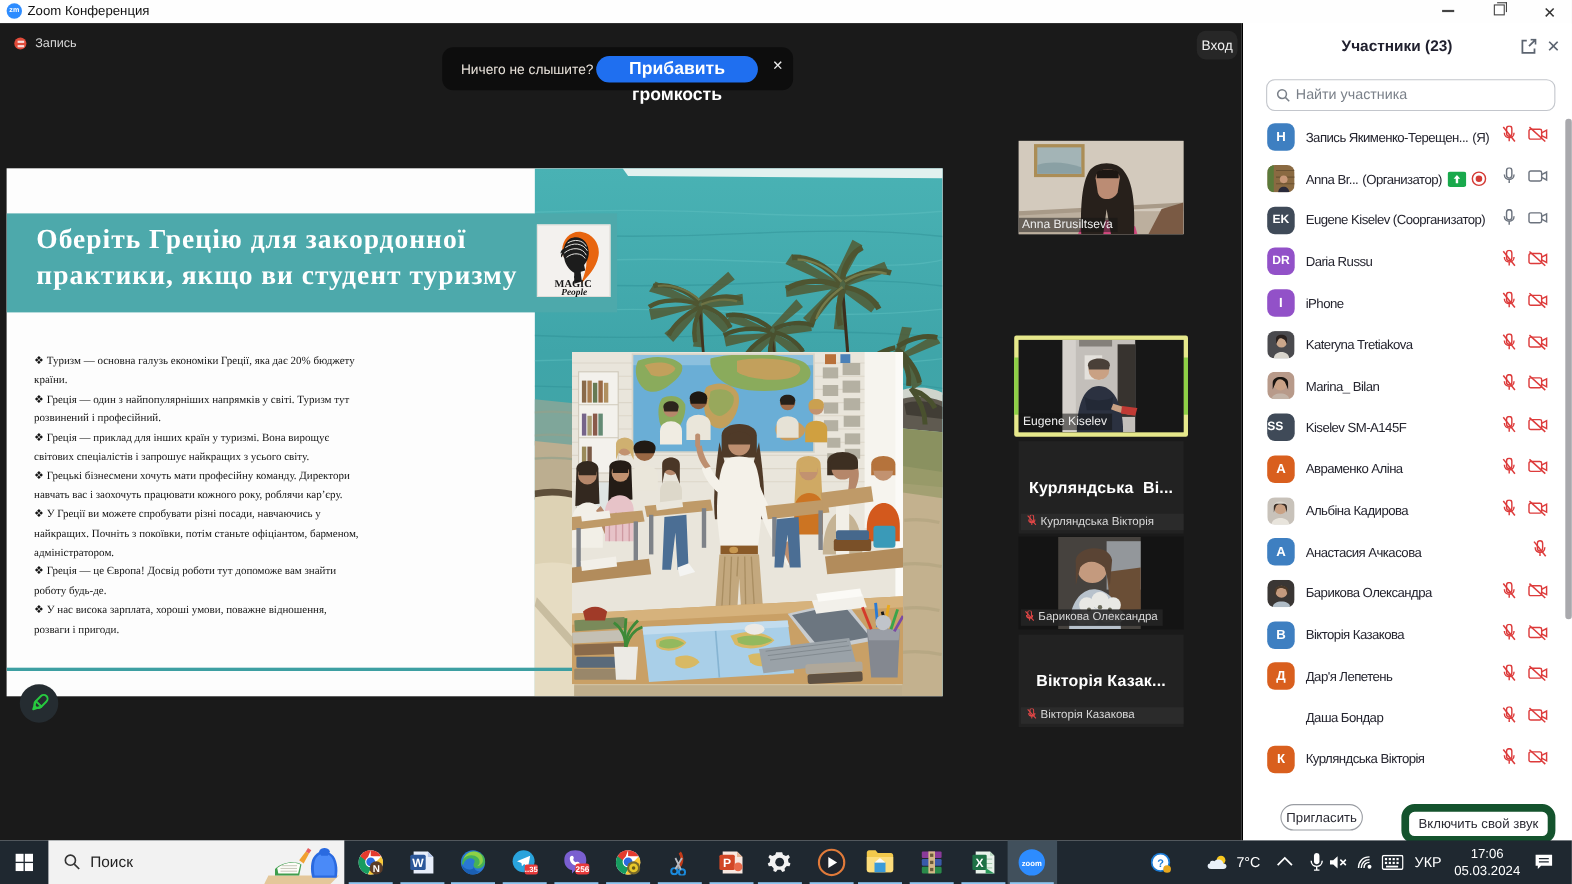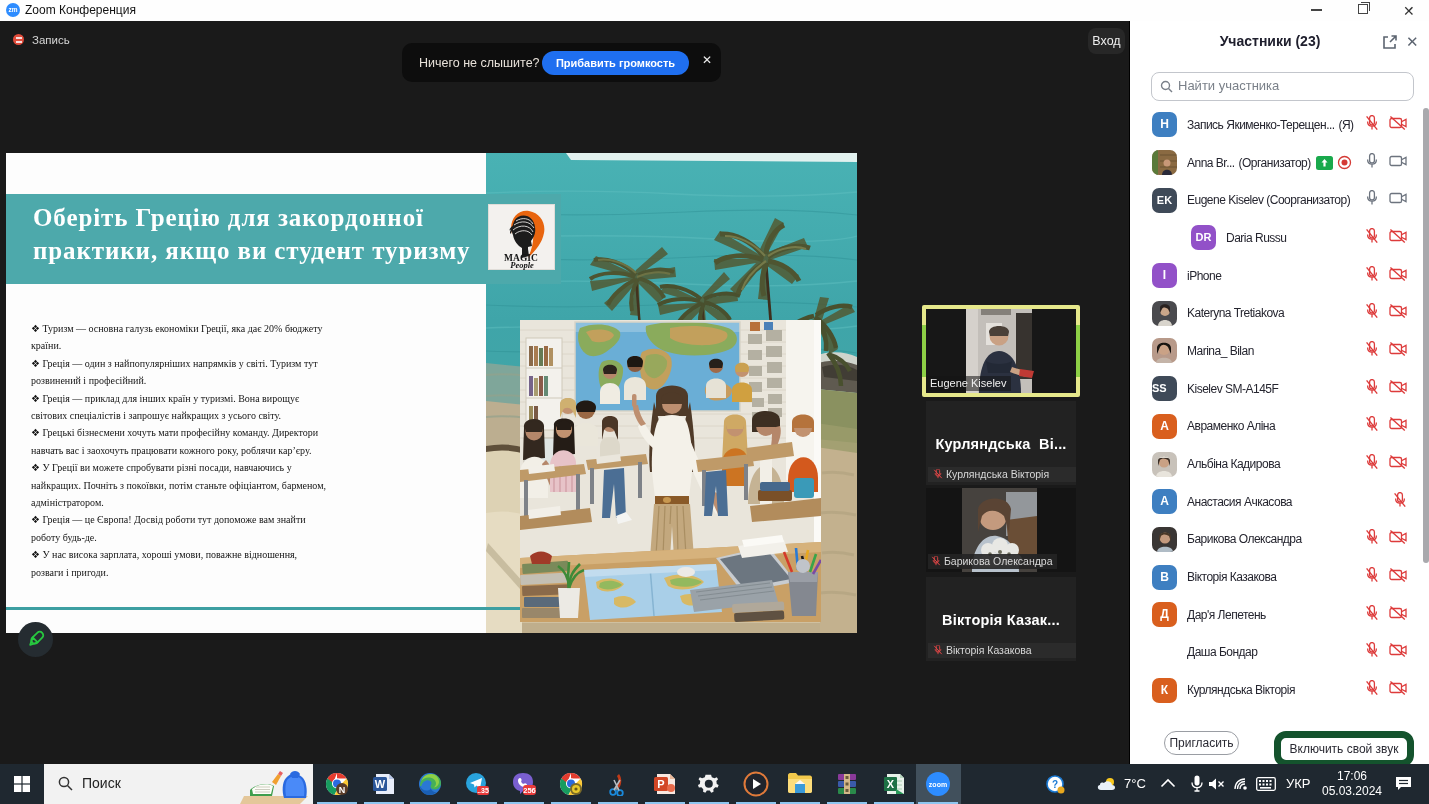--- a/index.html
+++ b/index.html
@@ -22,21 +22,21 @@
 
 <div class="abs" style="left:0;top:21px;width:1129px;height:743px;background:#1a1a1a;overflow:hidden;">
 
   <div class="abs" style="left:13px;top:13px;width:11px;height:11px;border-radius:50%;background:#e04b3a;"></div>
   <div class="abs" style="left:15.5px;top:16px;width:6px;height:1.6px;background:#f7dddd;"></div>
   <div class="abs" style="left:15.5px;top:20px;width:6px;height:1.6px;background:#f7dddd;"></div>
   <div class="abs" style="left:32px;top:13px;font-size:11.5px;color:#d6d6d6;">Запись</div>
 
   <div class="abs" style="left:402px;top:22px;width:319px;height:39px;background:#0d0d0d;border-radius:10px;">
     <div class="abs" style="left:17px;top:13px;font-size:12.5px;color:#e8e2da;">Ничего не слышите?</div>
-    <div class="abs" style="left:140px;top:8px;width:147px;height:24px;background:#1f6ff0;border-radius:12px;color:#fff;font-size:11px;font-weight:700;text-align:center;line-height:24px;">Прибавить громкость</div>
+    <div class="abs" style="left:140px;top:8px;width:147px;height:24px;background:#1f6ff0;border-radius:12px;color:#fff;font-size:16px;font-weight:700;text-align:center;line-height:24px;">Прибавить громкость</div>
     <div class="abs" style="left:300px;top:10px;font-size:12px;color:#eee;">✕</div>
   </div>
 
   <div class="abs" style="left:1088px;top:7px;width:37px;height:26px;background:#272727;border-radius:8px;color:#f0f0f0;font-size:12.5px;text-align:center;line-height:26px;">Вход</div>
 
   <div class="abs" style="left:6px;top:132px;width:851px;height:480px;background:#fdfdfd;overflow:hidden;">
 
     <svg class="abs" style="left:480px;top:0;" width="371" height="480" viewBox="0 0 371 480">
       <defs>
         <linearGradient id="sea" x1="0" y1="0" x2="0" y2="1">
@@ -449,20 +449,36 @@
   </div>
 
   <div class="abs" style="left:18px;top:601px;width:35px;height:35px;border-radius:50%;background:#252c31;"></div>
   <svg class="abs" style="left:18px;top:601px;" width="35" height="35" viewBox="0 0 35 35">
     <g transform="rotate(45 17.5 17.5)">
       <rect x="14" y="8" width="7" height="14" rx="3.5" fill="none" stroke="#27c93f" stroke-width="1.8"></rect>
       <path d="M14 18 L17.5 25 L21 18 Z" fill="none" stroke="#27c93f" stroke-width="1.8" stroke-linejoin="round"></path>
     </g>
   </svg>
 
+  <div class="abs" style="left:926px;top:107px;width:150px;height:85px;background:#c9bfb2;overflow:hidden;">
+    <svg width="150" height="85" viewBox="0 0 150 85">
+      <rect width="150" height="85" fill="#d3cabd"></rect>
+      <rect x="0" y="64" width="150" height="21" fill="#bcaf9e"></rect>
+      <path d="M0 64 L150 56 L150 60 L0 68 Z" fill="#a89a88"></path>
+      <rect x="14" y="3" width="46" height="30" fill="#ab8d56"></rect>
+      <rect x="17" y="6" width="40" height="24" fill="#a3b4b6"></rect>
+      <path d="M17 22 C 30 18 44 20 57 24 L57 30 L17 30 Z" fill="#8aa0a4"></path>
+      <path d="M130 62 L150 56 L150 85 L118 85 Z" fill="#7a5a44"></path>
+      <path d="M56 80 C 64 70 96 70 106 78 L108 85 L54 85 Z" fill="#d1487e"></path>
+      <path d="M64 28 C 58 38 56 58 57 85 L77 85 L80 62 L84 85 L105 85 C 106 58 104 38 96 28 C 90 18 70 18 64 28 Z" fill="#27201b"></path>
+      <path d="M70 34 C 70 23 92 23 92 34 L90 47 C 86 55 74 55 72 47 Z" fill="#bb8c74"></path>
+      <path d="M71 29 C 73 25 89 25 91 29 L91 34 L71 34 Z" fill="#1d1713"></path>
+    </svg>
+    <div class="abs" style="left:0;bottom:2px;background:rgba(20,20,20,0.5);color:#ededed;font-size:11px;padding:0 4px 1px 3px;">Anna Brusiltseva</div>
+  </div>
 
 
   <div class="abs" style="left:922px;top:284px;width:158px;height:92px;background:#e6e88b;border-radius:2px;">
     <div class="abs" style="left:0;top:20px;width:4px;height:52px;background:#8ed046;"></div>
     <div class="abs" style="right:0;top:20px;width:4px;height:52px;background:#8ed046;"></div>
   </div>
   <div class="abs" style="left:926px;top:288px;width:150px;height:84px;background:#171717;overflow:hidden;">
     <svg width="150" height="84" viewBox="0 0 150 84">
       <rect width="150" height="84" fill="#171717"></rect>
       <rect x="40" y="0" width="66" height="84" fill="#c3bfba"></rect>
@@ -612,21 +628,21 @@
               <path d="M5.6 3 C5.6 1.2 6.7 0.6 8 0.6 C9.3 0.6 10.4 1.2 10.4 3 L10.4 7.4 C10.4 9.2 9.3 9.9 8 9.9 C6.7 9.9 5.6 9.2 5.6 7.4 Z" fill="none" stroke="#6c737e" stroke-width="1.3"></path>
               <path d="M3.6 6.6 C3.6 9.6 5.7 11.2 8 11.2 C10.3 11.2 12.4 9.6 12.4 6.6 M8 11.2 L8 14.4" fill="none" stroke="#6c737e" stroke-width="1.3"></path>
             </svg></span>
           <span style="margin-left:9px;"><svg width="19" height="16" viewBox="0 0 19 16">
               <rect x="1" y="3.5" width="11.5" height="9" rx="1.6" fill="none" stroke="#6c737e" stroke-width="1.3"></rect>
               <path d="M12.5 6.8 L17 4.4 L17 11.6 L12.5 9.2" fill="none" stroke="#6c737e" stroke-width="1.3"></path>
             </svg></span>
         </div>
       </div>
       <div style="height:37.7px;display:flex;align-items:center;padding:0 22px 0 22px;">
-        <div style="flex:0 0 25px;margin-left:39px;">
+        <div style="flex:0 0 25px;">
           <div style="width:25px;height:25px;border-radius:7px;background:#9251c8;color:#fff;font-size:11px;font-weight:700;text-align:center;line-height:25px;">DR</div>
         </div>
         <div style="margin-left:10px;font-size:12px;letter-spacing:-0.5px;color:#25252f;white-space:nowrap;overflow:hidden;flex:1 1 auto;">Daria Russu</div>
         <div style="display:flex;align-items:center;flex:0 0 auto;">
           <span style="margin-left:8px;"><svg width="16" height="16" viewBox="0 0 16 16">
               <path d="M5.6 3 C5.6 1.2 6.7 0.6 8 0.6 C9.3 0.6 10.4 1.2 10.4 3 L10.4 7.4 C10.4 9.2 9.3 9.9 8 9.9 C6.7 9.9 5.6 9.2 5.6 7.4 Z" fill="none" stroke="#dd3b3b" stroke-width="1.3"></path>
               <path d="M3.6 6.6 C3.6 9.6 5.7 11.2 8 11.2 C10.3 11.2 12.4 9.6 12.4 6.6 M8 11.2 L8 14.4" fill="none" stroke="#dd3b3b" stroke-width="1.3"></path>
               <line x1="2.6" y1="1.4" x2="13.2" y2="14.6" stroke="#dd3b3b" stroke-width="1.4"></line>
             </svg></span>
           <span style="margin-left:9px;"><svg width="19" height="16" viewBox="0 0 19 16">

